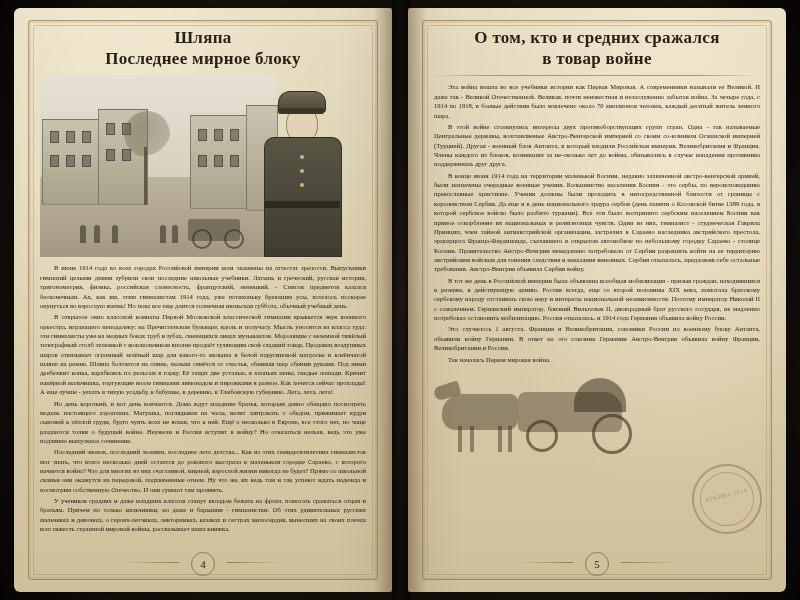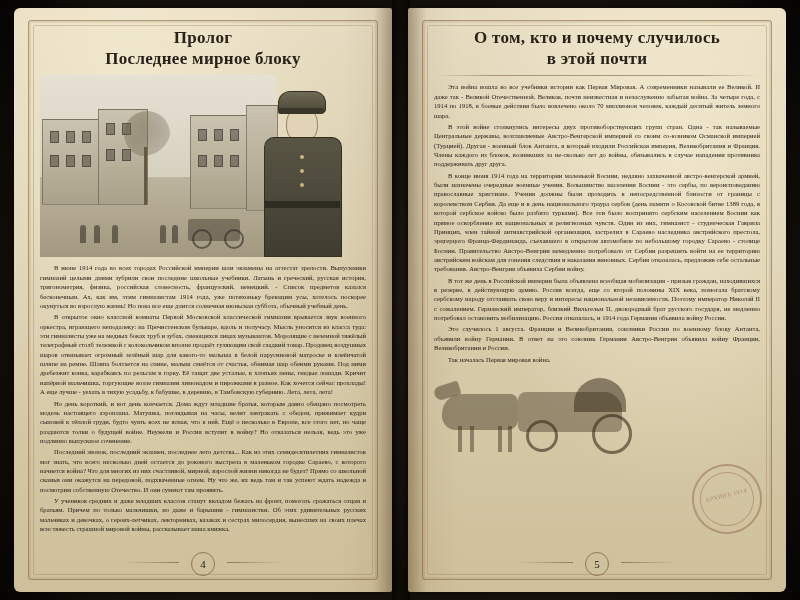--- a/index.html
+++ b/index.html
@@ -347,21 +347,21 @@
 
 <div class="book">
 
   <div class="spine"></div>
 
   <div class="page page-left">
     <div class="page-inner"></div>
     <div class="content">
 
       <div class="title">
-        <span>Пролог</span>
+        <span>Шляпа</span>
         <span class="line2">Последнее мирное блоку</span>
       </div>
 
       <div class="illus">
         <div class="street">
           <div class="sky"></div>
           <div class="road"></div>
           <div class="bldg b1"></div>
           <div class="bldg b2"></div>
           <div class="bldg b3"></div>
@@ -422,22 +422,22 @@
         <span class="orn-line right"></span>
       </span>
     </div>
   </div>
 
   <div class="page page-right">
     <div class="page-inner"></div>
     <div class="content">
 
       <div class="title">
-        <span>О том, кто и почему случилось</span>
-        <span class="line2">в этой почти</span>
+        <span>О том, кто и средних сражался</span>
+        <span class="line2">в товар войне</span>
       </div>
       <div class="rule"></div>
 
       <div class="col-text">
         <p class="body">Эта война вошла во все учебники истории как Первая Мировая. А современники называли  ее Великой. И даже так - Великой Отечественной. Великая, почти неизвестная и незаслуженно забытая война. За четыре года, с 1914 по 1918, в боевые действия было вовлечено около 70 миллионов человек, каждый десятый житель земного шара.</p>
         <p class="body">В этой войне столкнулись интересы двух противоборствующих групп стран. Одна - так называемые Центральные державы, возглавляемые Австро-Венгерской империей со своим со-юзником Османской империей (Турцией). Другая - военный блок Антанта, в который входили Российская империя, Великобритания и Франция. Члены каждого из блоков, возникших за не-сколько лет до войны, обязывались в случае нападения противника поддерживать друг друга.</p>
         <p class="body">В конце июня 1914 года на территории маленькой Боснии, недавно захваченной австро-венгерской армией, были назначены очередные военные учения. Большинство населения Боснии - это сербы, по вероисповеданию православные христиане. Учения должны были проходить в непосредственной близости от границы с королевством Сербия. Да еще и в день национального траура сербов (день памяти о Косовской битве 1389 года, в которой сербское войско было разбито турками). Все эти было воспринято сербским населением Боснии как прямое оскорбление их национальных и религиозных чувств. Один из них, гимназист - студенческая Гаврила Принцип, член тайной антиавстрийской организации, застрелил в Сараево наследника австрийского престола, эрцгерцога Франца-Фердинанда, съехавшего в открытом автомобиле по небольшому городку Сараево - столице Боснии. Правительство Австро-Венгрии немедленно потребовало от Сербии разрешить войти на ее территорию австрийским войскам для гонения следствия и наказания виновных. Сербия отказалась, предложив себе остальные требования. Австро-Венгрия объявила Сербии войну.</p>
         <p class="body">В тот же день в Российской империи была объявлена всеобщая мобилизация - призыв граждан, находившихся в резерве, в действующую армию. Россия всегда, еще со второй половины XIX века, помогала братскому сербскому народу отстаивать свою веру и интересы национальной независимости. Поэтому император Николай II с сожалением. Германский император, близкий Вильгельм II, двоюродный брат русского государя, не медленно потребовал остановить мобилизацию. Россия отказалась, и 1914 года Германия объявила войну России.</p>
         <p class="body">Это случилось 1 августа. Франция и Великобритания, союзники России по военному блоку Антанта, объявили войну Германии. В ответ на это союзник Германии Австро-Венгрия объявила войну Франции, Великобритании и России.</p>
         <p class="body">Так началась Первая мировая война.</p>

